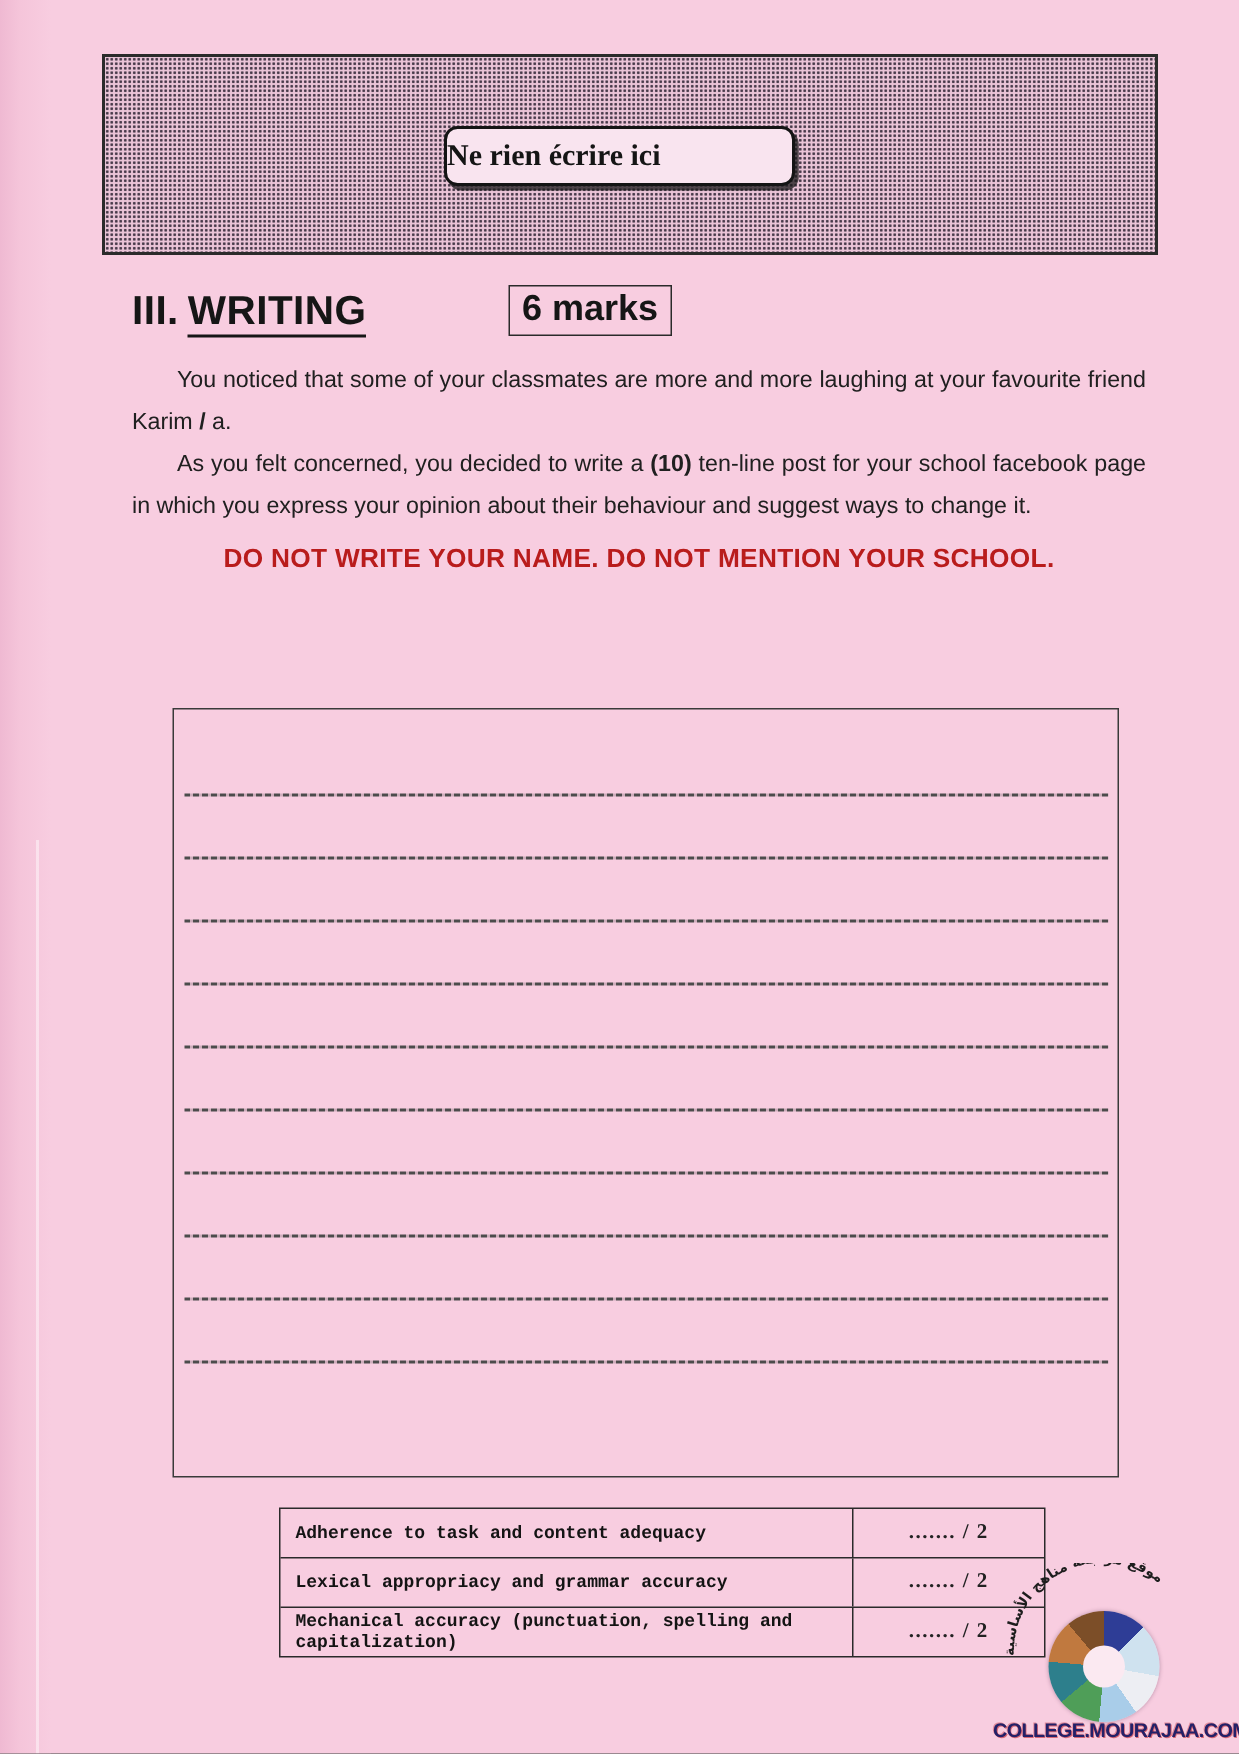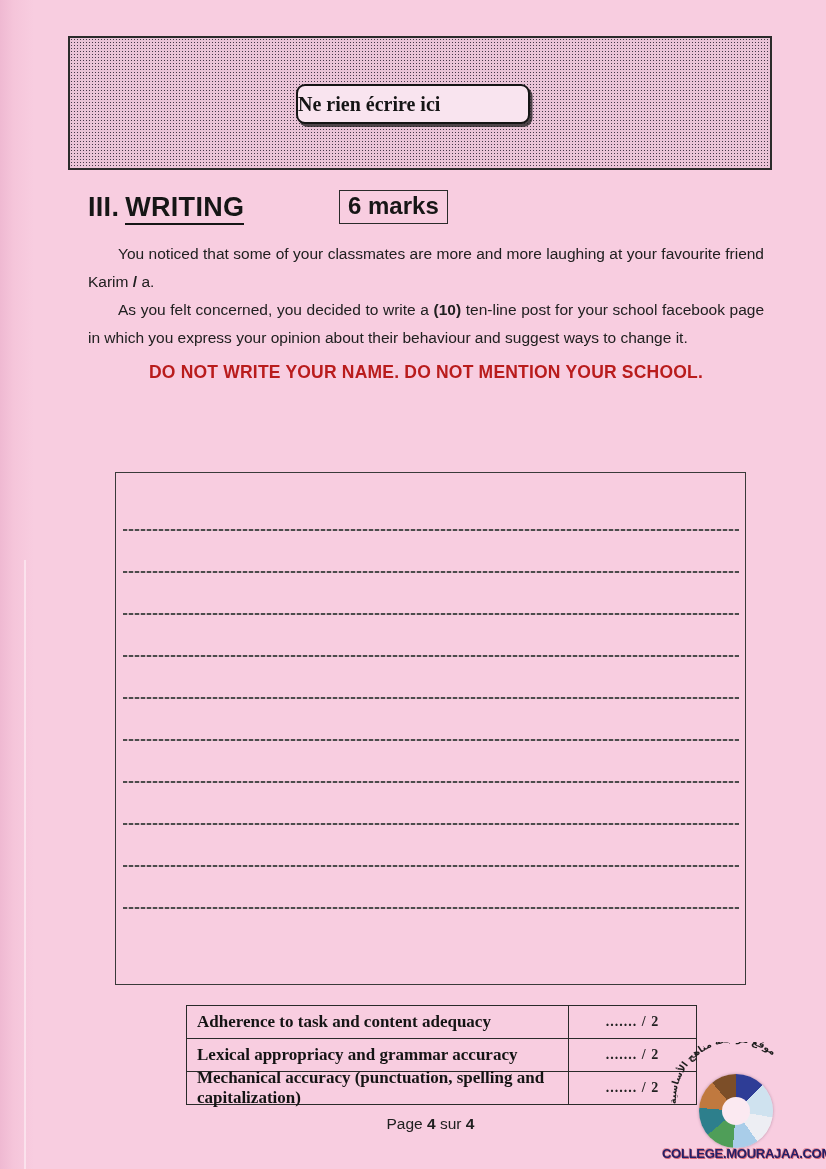--- a/index.html
+++ b/index.html
@@ -66,21 +66,21 @@
   .rubric{
     position:absolute;left:186px;top:1005px;width:509px;
     border:1.8px solid #2a2a2a;
     font-family:"Liberation Serif",serif;
   }
   .rrow{display:flex;height:32px;border-bottom:1.4px solid #2a2a2a;}
   .rrow:last-child{border-bottom:none;}
   .rcrit{
     flex:0 0 382px;border-right:1.4px solid #2a2a2a;
     display:flex;align-items:center;padding-left:10px;
-    font-weight:bold;font-size:17px;color:#141414;box-sizing:border-box;
+    font-weight:bold;font-size:12px;color:#141414;box-sizing:border-box;font-family:Liberation Mono, monospace;
   }
   .rscore{
     flex:1;display:flex;align-items:center;justify-content:center;
     font-weight:bold;font-size:14px;color:#222;letter-spacing:1px;
   }
   
   .footer{
     position:absolute;left:115px;top:1115px;width:631px;
     text-align:center;font-size:15.5px;color:#202020;
   }
@@ -152,23 +152,20 @@
     <div class="rrow">
       <div class="rcrit">Lexical appropriacy and grammar accuracy</div>
       <div class="rscore">....... /  2</div>
     </div>
     <div class="rrow">
       <div class="rcrit">Mechanical accuracy (punctuation, spelling and capitalization)</div>
       <div class="rscore">....... /  2</div>
     </div>
   </div>
 
-  <div class="footer">
-    <span>Page </span><b>4</b><span> sur </span><b>4</b>
-  </div>
 
   <svg class="logo-arc" viewBox="0 0 140 66">
     <defs>
       <path id="arcpath" d="M 10,62 A 57,57 0 0 1 128,56" fill="none"></path>
     </defs>
     <text font-size="9.5" font-weight="bold" fill="#1d1d1d" font-family="DejaVu Sans, sans-serif">
       <textPath href="#arcpath">موقع مراجعة مناهج الأساسية</textPath>
     </text>
   </svg>
   <div class="logo-ring" style="background: conic-gradient(rgb(46, 61, 150) 0deg, rgb(46, 61, 150) 45deg, rgb(207, 226, 239) 45deg, rgb(207, 226, 239) 100deg, rgb(237, 238, 243) 100deg, rgb(237, 238, 243) 145deg, rgb(169, 205, 233) 145deg, rgb(169, 205, 233) 185deg, rgb(79, 158, 88) 185deg, rgb(79, 158, 88) 230deg, rgb(45, 127, 140) 230deg, rgb(45, 127, 140) 275deg, rgb(192, 121, 63) 275deg, rgb(192, 121, 63) 320deg, rgb(124, 78, 40) 320deg, rgb(124, 78, 40) 360deg);"></div>

